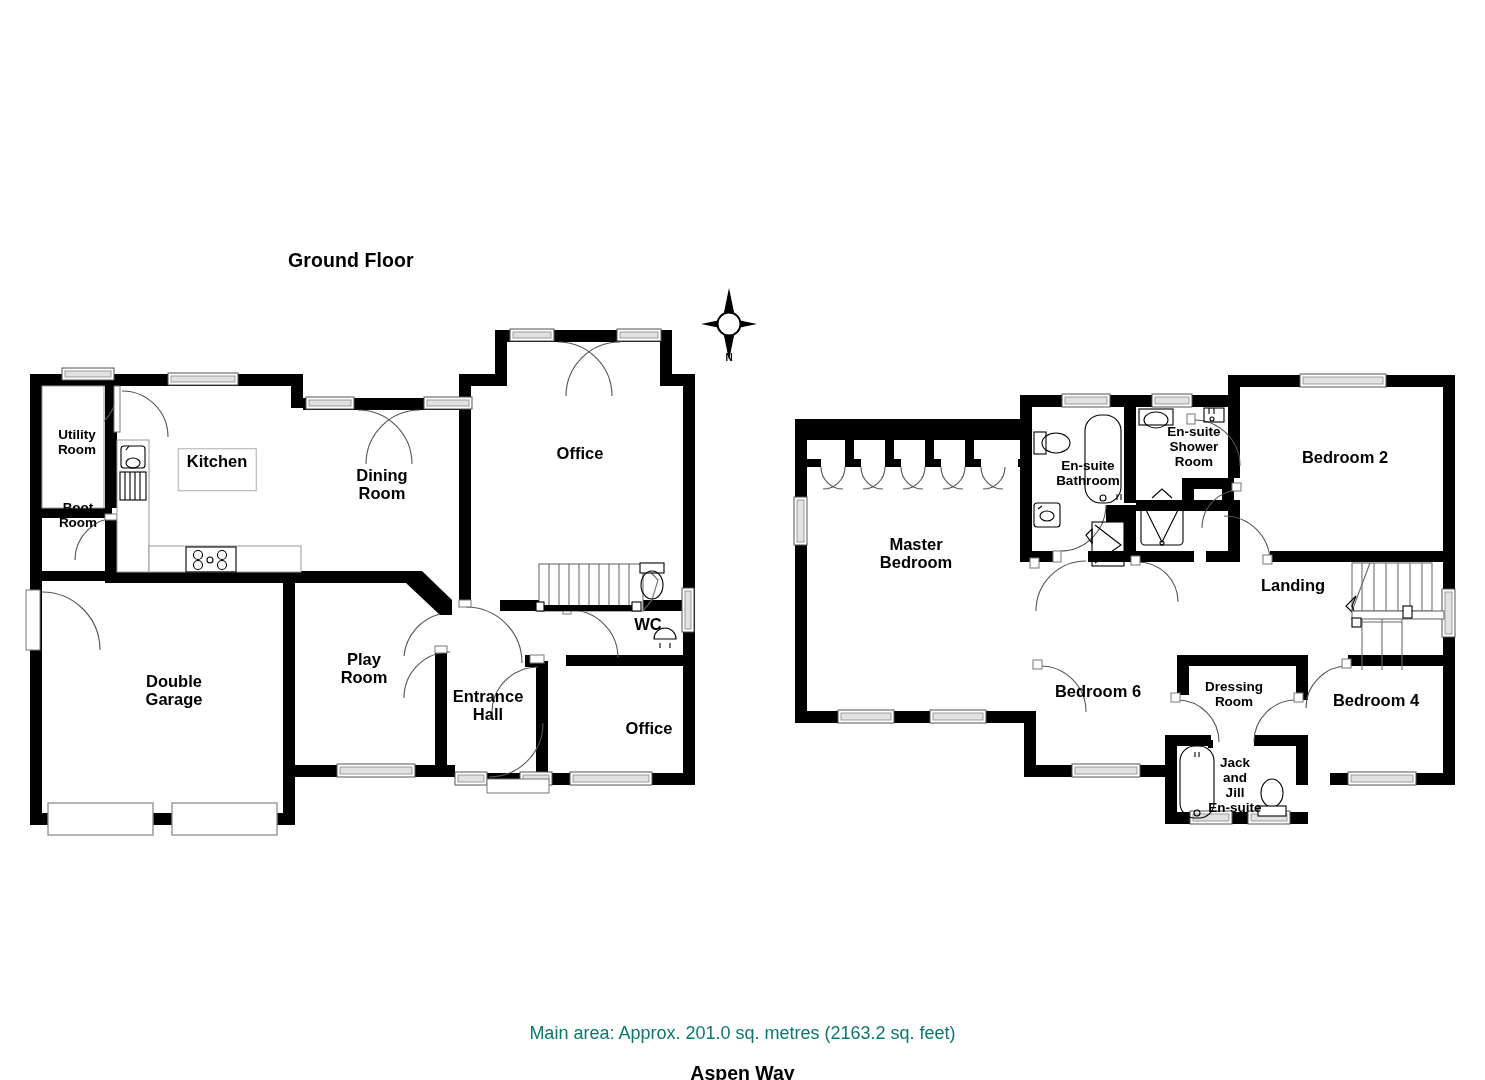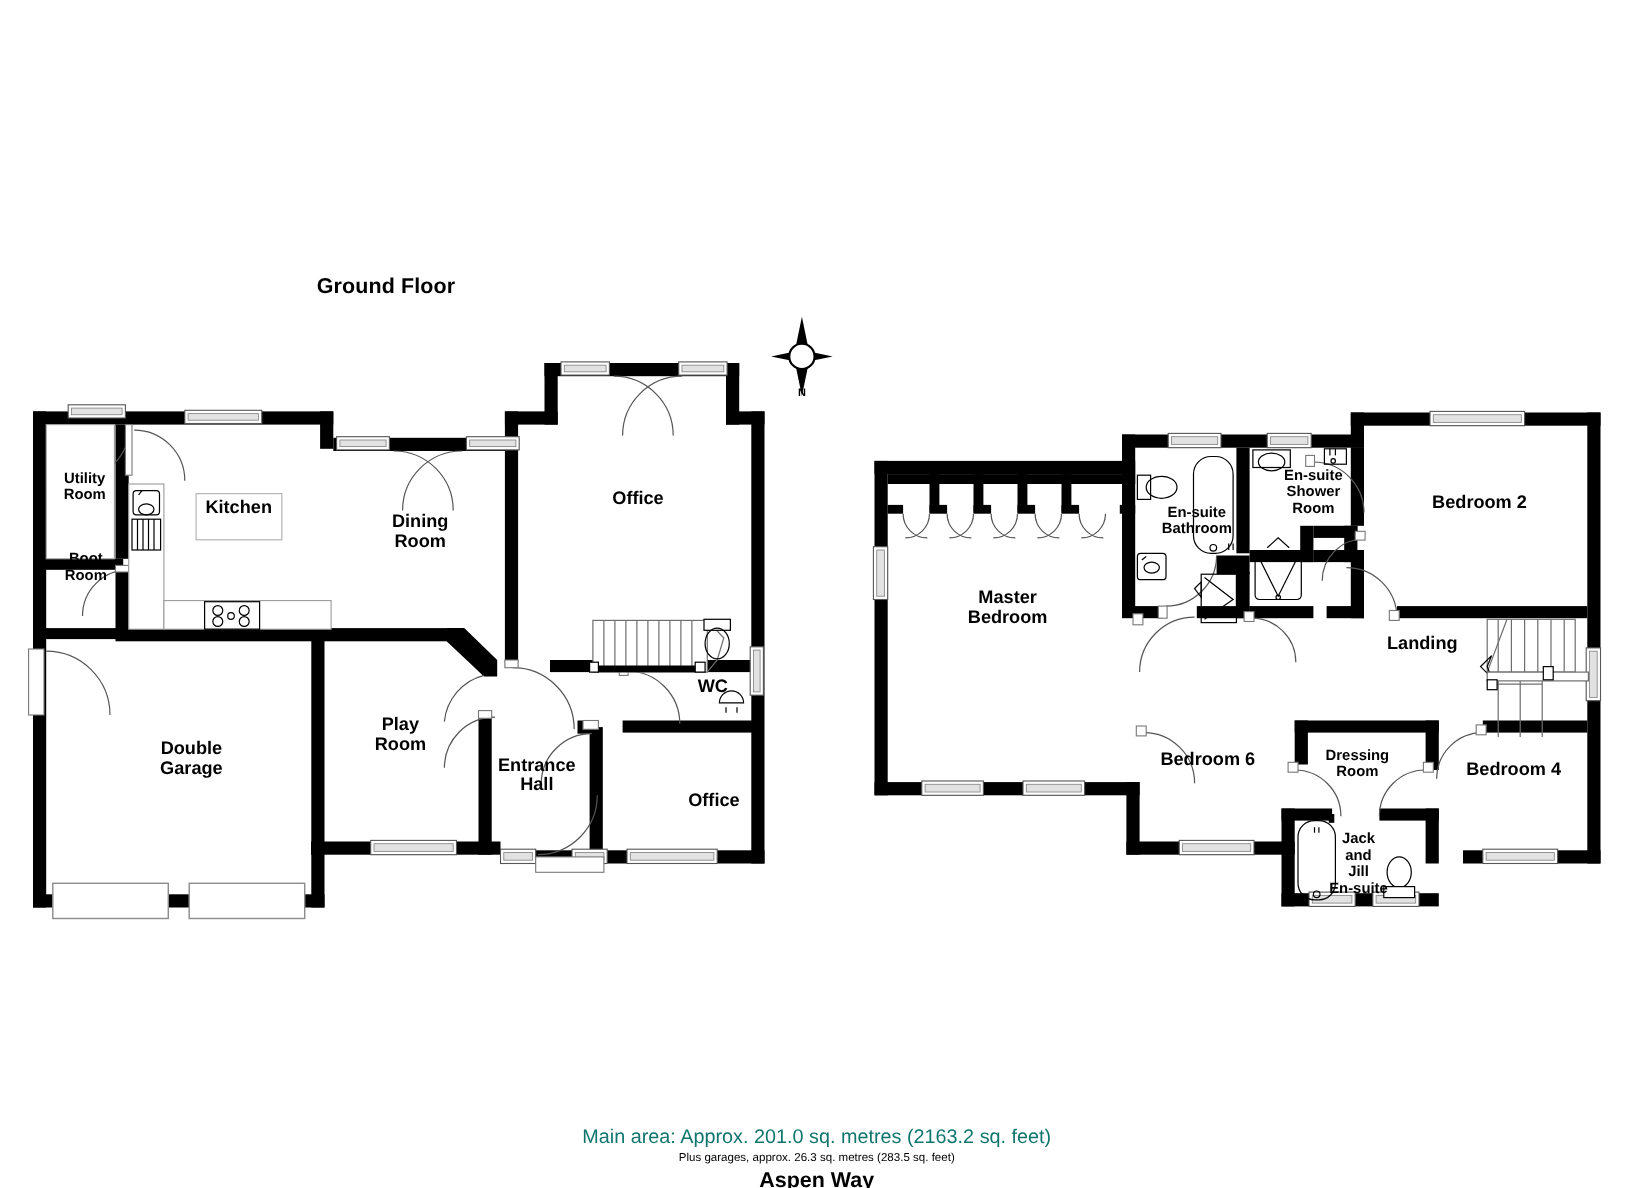--- a/index.html
+++ b/index.html
@@ -667,16 +667,15 @@
   <div class="room-label" style="left:1376px; top:700px;">Bedroom 4</div>
 
   <div class="room-label small" style="left:1235px; top:785px;">Jack
 and
 Jill
 En-suite</div>
 
   <div class="compass-n" style="left:729px; top:352px;">N</div>
 
   <div class="footer footer-main" style="top:1023px;">Main area: Approx. 201.0 sq. metres (2163.2 sq. feet)</div>
-  <div class="footer footer-sub" style="top:1046px;">Plus garages, approx. 26.3 sq. metres (283.5 sq. feet)</div>
   <div class="footer footer-addr" style="top:1062px;">Aspen Way</div>
 
 </div>
 
 </body></html>

